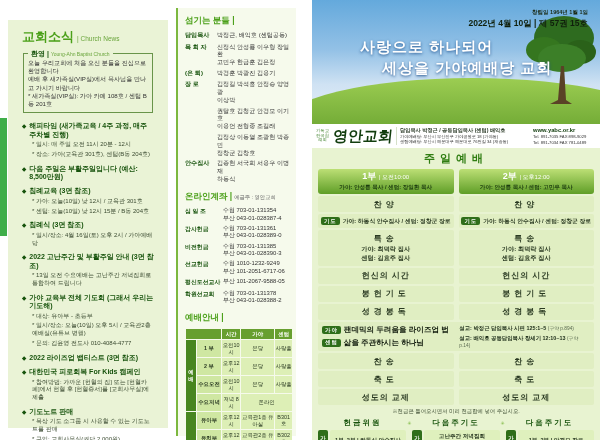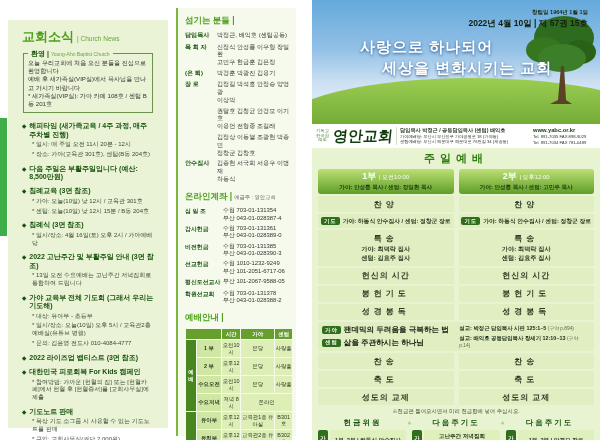--- a/index.html
+++ b/index.html
@@ -355,21 +355,21 @@
       <svg class="tree" width="78" height="100" viewBox="0 0 78 100">
         <ellipse cx="44" cy="30" rx="30" ry="22" fill="#2e6b1f"></ellipse>
         <ellipse cx="24" cy="42" rx="18" ry="13" fill="#35761f"></ellipse>
         <ellipse cx="60" cy="44" rx="16" ry="12" fill="#2a6119"></ellipse>
         <ellipse cx="42" cy="50" rx="24" ry="14" fill="#3c7f28"></ellipse>
         <path d="M41 58 L44 58 L46 92 L52 96 L30 96 L38 92 Z" fill="#5a4226"></path>
       </svg>
       <div class="founded">창립일 1964년  1월  1일</div>
       <div class="issue">2022년  4월  10일 | 제 57권 15호</div>
       <div class="slogan1">사랑으로 하나되어</div>
-      <div class="slogan2">세상을 변화시키는 교회</div>
+      <div class="slogan2">세상을 가야예배당 교회</div>
     </div>
 
     <div class="logobar">
       <div class="denom">기독교 한국침례회</div>
       <div class="logoname">영안교회</div>
       <div class="contact">
         <div class="pastorline">담임목사 박정근 / 공동담임목사 (센텀) 배익호</div>
         <div>가야예배당: 부산시 부산진구 가야공원로 18 (가야동)</div>
         <div>센텀예배당: 부산시 해운대구 해운대로 76번길 34 (재송동)</div>
       </div>
@@ -436,21 +436,21 @@
 
         <div class="w-row">
           <div class="cell row-main">성경봉독</div>
           <div class="cell row-main">성경봉독</div>
         </div>
 
         <div class="sermon-row">
           <div class="sermon-left">
             <div class="sermon-titleline">
               <span class="badge">가야</span>
-              <span class="sermon-title">팬데믹의 두려움을 극복하는 법</span>
+              <span class="sermon-title">팬데믹의 두려움을 라이즈업 법</span>
             </div>
             <div class="sermon-titleline">
               <span class="badge">센텀</span>
               <span class="sermon-title">삶을 주관하시는 하나님</span>
             </div>
           </div>
           <div class="sermon-right">
             <div class="sermon-detail">
               <span>설교: 박정근 담임목사 시편 125:1~5</span>
               <span class="pg">(구약 p.894)</span>

